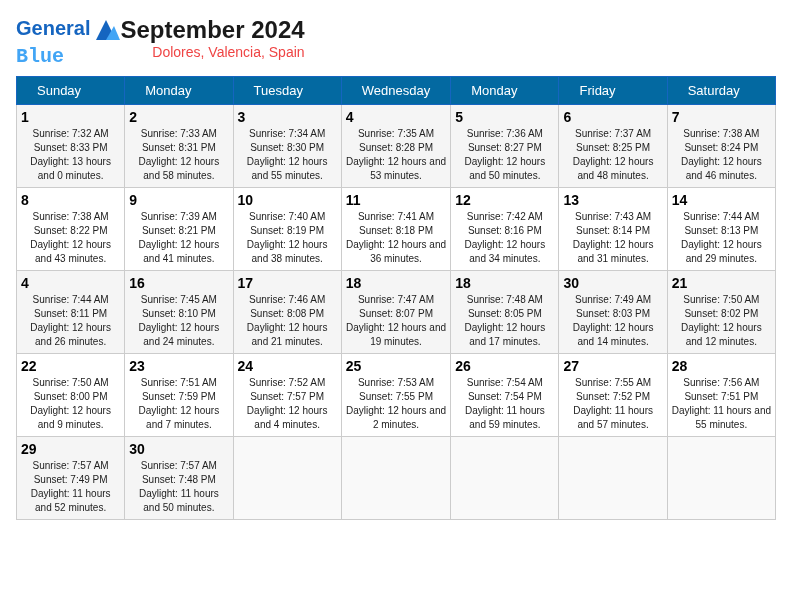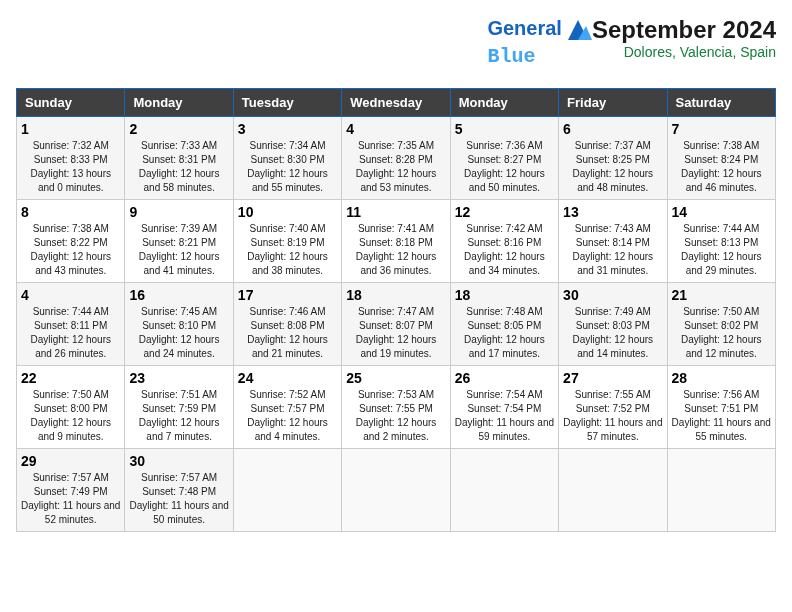--- a/index.html
+++ b/index.html
@@ -5,23 +5,23 @@
     * { box-sizing: border-box; margin: 0; padding: 0; }
     body {
       font-family: Arial, sans-serif;
       background: #fff;
       width: 792px;
       min-height: 612px;
       padding: 16px;
     }
     .header {
       display: flex;
-      justify-content: flex-end;
+      justify-content: flex-start;
       align-items: flex-start;
-      margin-bottom: 20px;
+      margin-bottom: 8px;
     }
     .logo {
       display: flex;
       align-items: center;
     }
     .logo-text {
       font-size: 20px;
       font-weight: bold;
       color: #1a1a1a;
       line-height: 1.1;
@@ -37,34 +37,34 @@
     .title-block {
       text-align: right;
     }
     .month-title {
       font-size: 24px;
       font-weight: bold;
       color: #1a1a1a;
     }
     .location {
       font-size: 14px;
-      color: #15803d;
+      color: #ef4444;
     }
     table {
       width: 100%;
       border-collapse: collapse;
       font-size: 11px;
     }
     thead tr th {
-      background: #404040;
+      background: #0369a1;
       color: #fff;
-      padding: 6px 8px;
+      padding: 6px 20px;
       text-align: left;
       font-size: 13px;
-      font-weight: bold;
+      font-weight: normal;
       border: 1px solid #1565c0;
     }
     tbody tr td {
       border: 1px solid #ccc;
       vertical-align: top;
       padding: 4px;
       min-height: 70px;
       width: 14.28%;
     }
     tbody tr:nth-child(odd) td {

